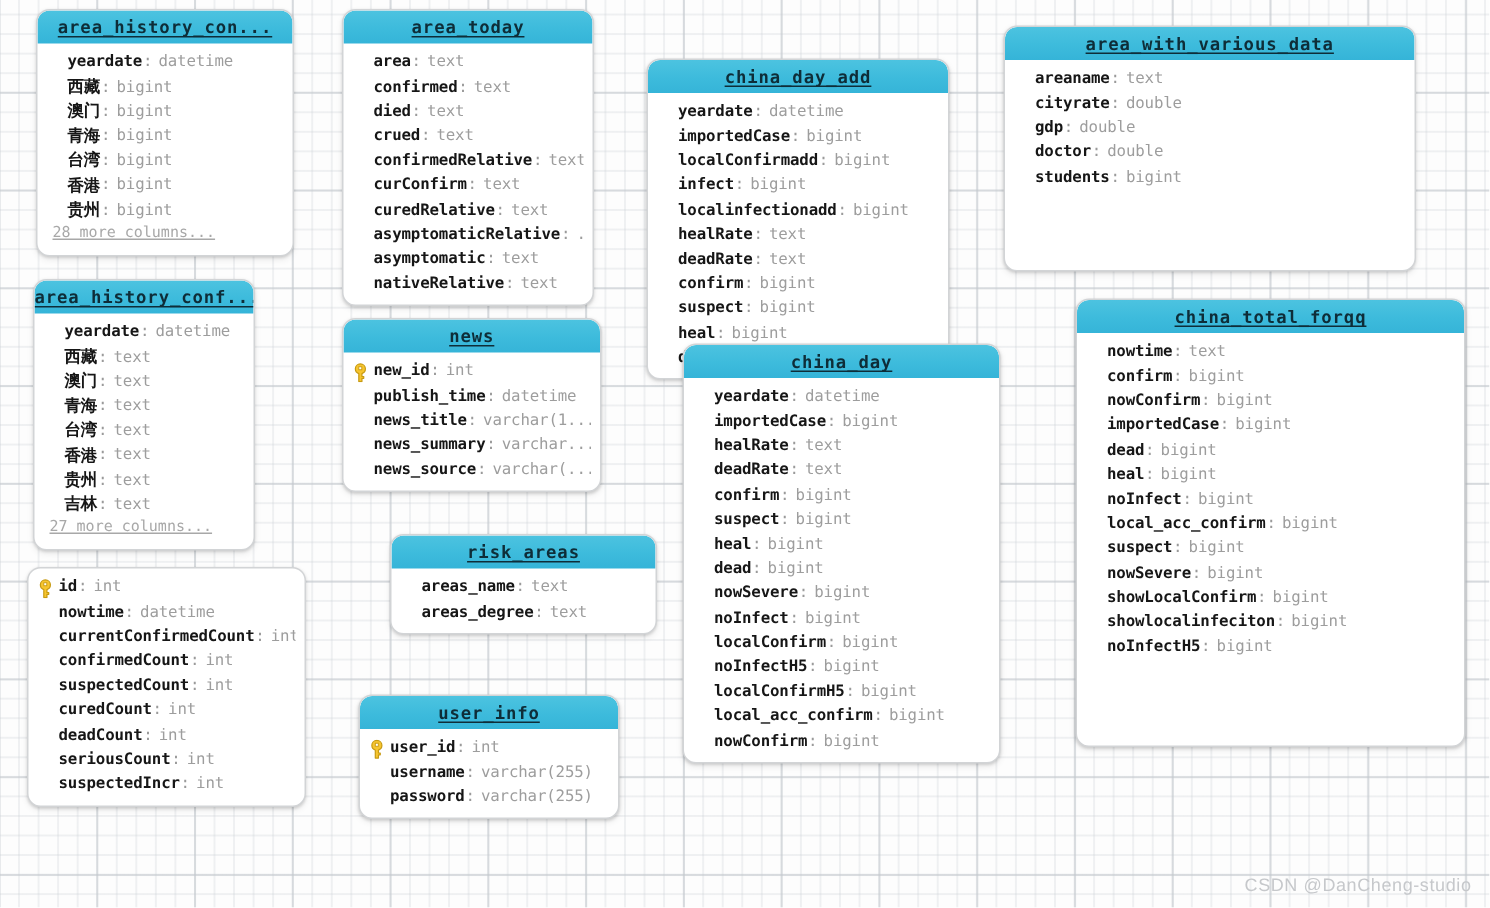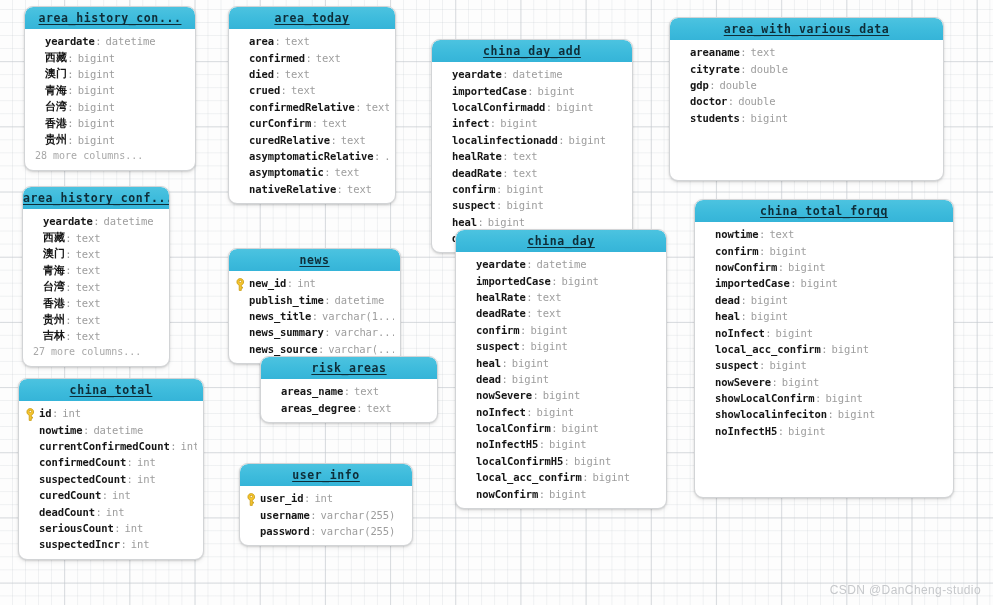--- a/index.html
+++ b/index.html
@@ -107,20 +107,21 @@
     letter-spacing: -0.1px;
   }
 
   .more-cols {
     font-size: 10px;
     color: #a8a8a8;
     padding-left: 4px;
     height: 16px;
     line-height: 16px;
     white-space: nowrap;
+    text-decoration: underline;
   }
 
   .watermark {
     position: absolute;
     right: 12px;
     bottom: 8px;
     font-family: "Liberation Sans", sans-serif;
     font-size: 12px;
     color: #c6c8cb;
     letter-spacing: 0.4px;
@@ -228,21 +229,20 @@
           <div class="col-row">
             <span class="key-slot"></span>
             <span class="col-name cjk">吉林</span>
             <span class="col-sep">:</span>
             <span class="col-type">text</span>
           </div>
           <div class="more-cols">27 more columns...</div>
         </div>
       </div>
       <div class="table-node" style="left: 18px; top: 378px; width: 186px;">
-        <div class="table-header">china_total</div>
         <div class="table-body">
           <div class="col-row">
             <span class="key-slot">
               <span class="key-icon"><svg width="12" height="13" viewBox="0 0 12 13" xmlns="http://www.w3.org/2000/svg">
                   <path d="M4.2 0.6 C6.2 0.6 7.6 2.0 7.6 3.9 C7.6 5.5 6.6 6.7 5.3 7.1 L5.3 9.0 L6.5 9.0 L6.5 10.2 L5.3 10.2 L5.3 12.4 L3.2 12.4 L3.2 7.1 C1.9 6.7 0.9 5.5 0.9 3.9 C0.9 2.0 2.3 0.6 4.2 0.6 Z" fill="#f7c52e" stroke="#c79a12" stroke-width="0.8" stroke-linejoin="round"></path>
                   <rect x="3.2" y="2.5" width="2.0" height="2.0" fill="#ffffff" stroke="#c79a12" stroke-width="0.6"></rect>
                 </svg></span>
             </span>
             <span class="col-name">id</span>
             <span class="col-sep">:</span>
@@ -356,21 +356,21 @@
             <span class="col-type">text</span>
           </div>
           <div class="col-row">
             <span class="key-slot"></span>
             <span class="col-name">nativeRelative</span>
             <span class="col-sep">:</span>
             <span class="col-type">text</span>
           </div>
         </div>
       </div>
-      <div class="table-node" style="left: 228px; top: 212px; width: 173px; margin-top: 36px;">
+      <div class="table-node" style="left: 228px; top: 212px; width: 173px;">
         <div class="table-header">news</div>
         <div class="table-body">
           <div class="col-row">
             <span class="key-slot">
               <span class="key-icon"><svg width="12" height="13" viewBox="0 0 12 13" xmlns="http://www.w3.org/2000/svg">
                   <path d="M4.2 0.6 C6.2 0.6 7.6 2.0 7.6 3.9 C7.6 5.5 6.6 6.7 5.3 7.1 L5.3 9.0 L6.5 9.0 L6.5 10.2 L5.3 10.2 L5.3 12.4 L3.2 12.4 L3.2 7.1 C1.9 6.7 0.9 5.5 0.9 3.9 C0.9 2.0 2.3 0.6 4.2 0.6 Z" fill="#f7c52e" stroke="#c79a12" stroke-width="0.8" stroke-linejoin="round"></path>
                   <rect x="3.2" y="2.5" width="2.0" height="2.0" fill="#ffffff" stroke="#c79a12" stroke-width="0.6"></rect>
                 </svg></span>
             </span>
             <span class="col-name">new_id</span>
@@ -643,21 +643,21 @@
           </div>
           <div class="col-row">
             <span class="key-slot"></span>
             <span class="col-name">students</span>
             <span class="col-sep">:</span>
             <span class="col-type">bigint</span>
           </div>
           <div style="height: 48px;"></div>
         </div>
       </div>
-      <div class="table-node" style="left: 694px; top: 199px; width: 260px;">
+      <div class="table-node" style="left: 717px; top: 199px; width: 260px;">
         <div class="table-header">china_total_forqq</div>
         <div class="table-body">
           <div class="col-row">
             <span class="key-slot"></span>
             <span class="col-name">nowtime</span>
             <span class="col-sep">:</span>
             <span class="col-type">text</span>
           </div>
           <div class="col-row">
             <span class="key-slot"></span>

